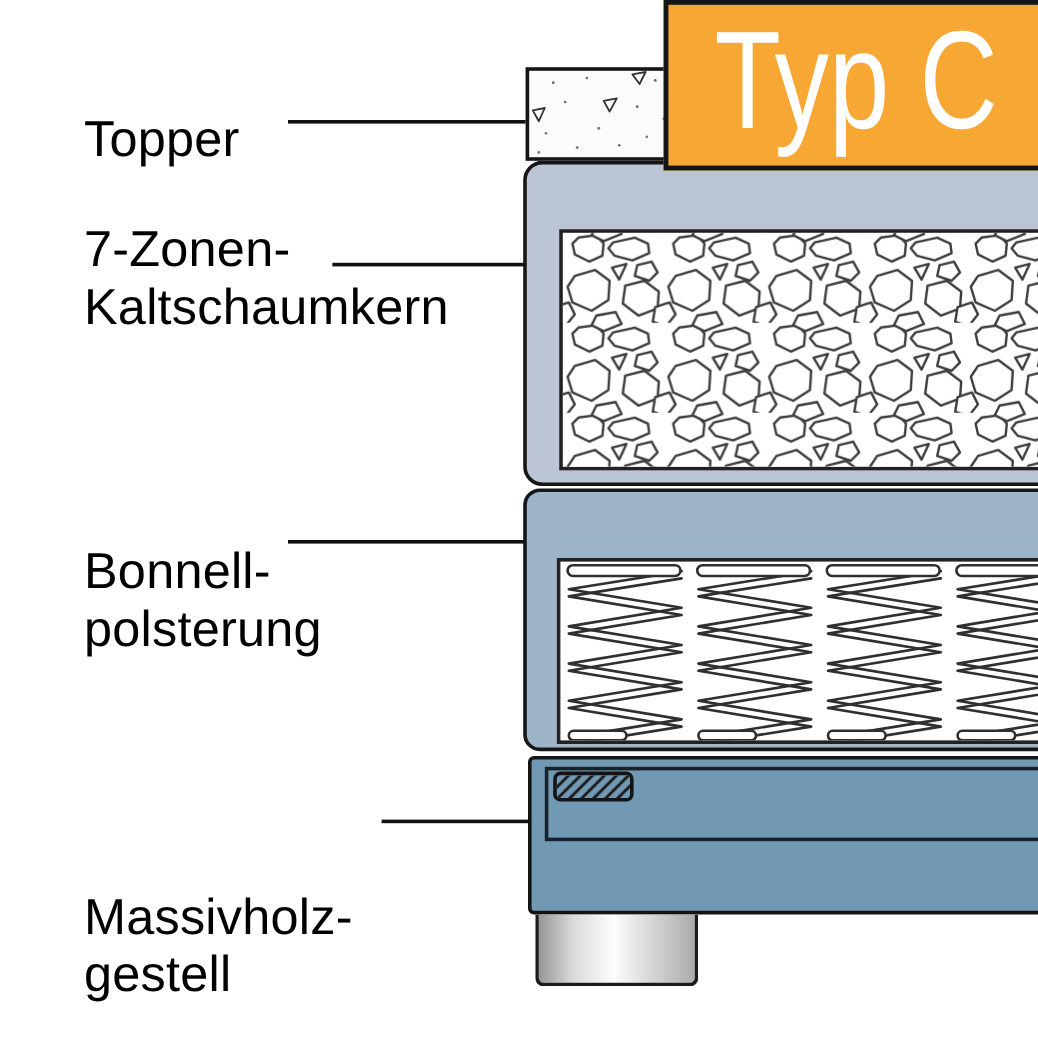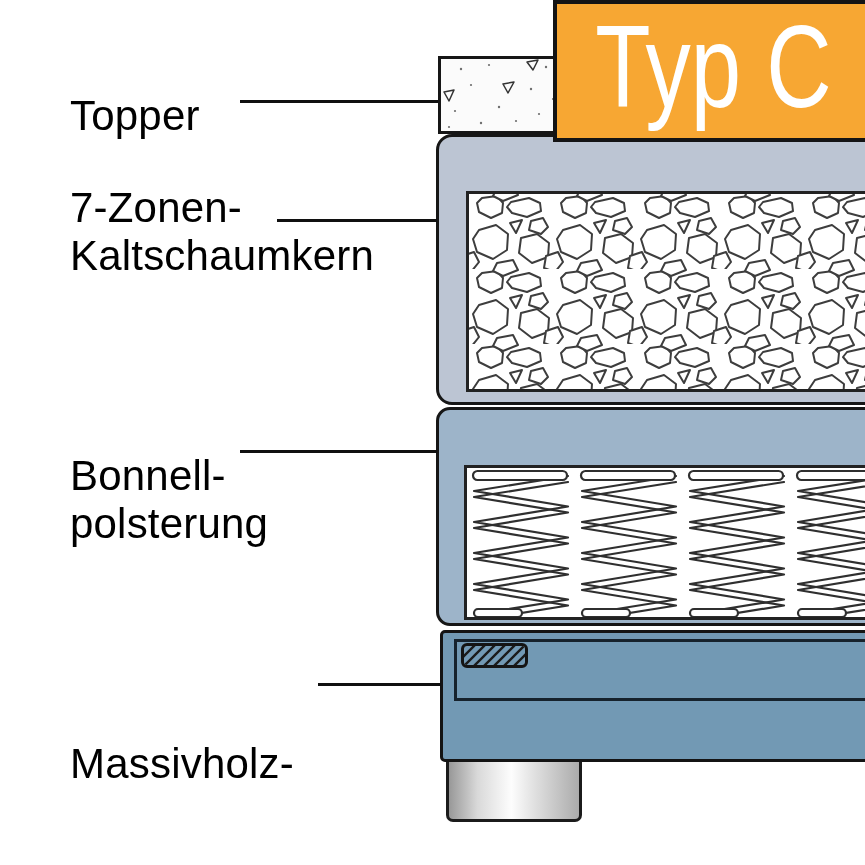--- a/index.html
+++ b/index.html
@@ -182,20 +182,21 @@
   <div class="label" id="lbl-mattress">
     <span class="line">7-Zonen-</span>
     <span class="line">Kaltschaumkern</span>
   </div>
   <div class="label" id="lbl-bonnell">
     <span class="line">Bonnell-</span>
     <span class="line">polsterung</span>
   </div>
   <div class="label" id="lbl-frame">
     <span class="line">Massivholz-</span>
+    <span class="line">gestell</span>
   </div>
 
   <div class="leader" id="ld-topper"></div>
   <div class="leader" id="ld-mattress"></div>
   <div class="leader" id="ld-bonnell"></div>
   <div class="leader" id="ld-frame"></div>
 
 </div>
 
 </body></html>

